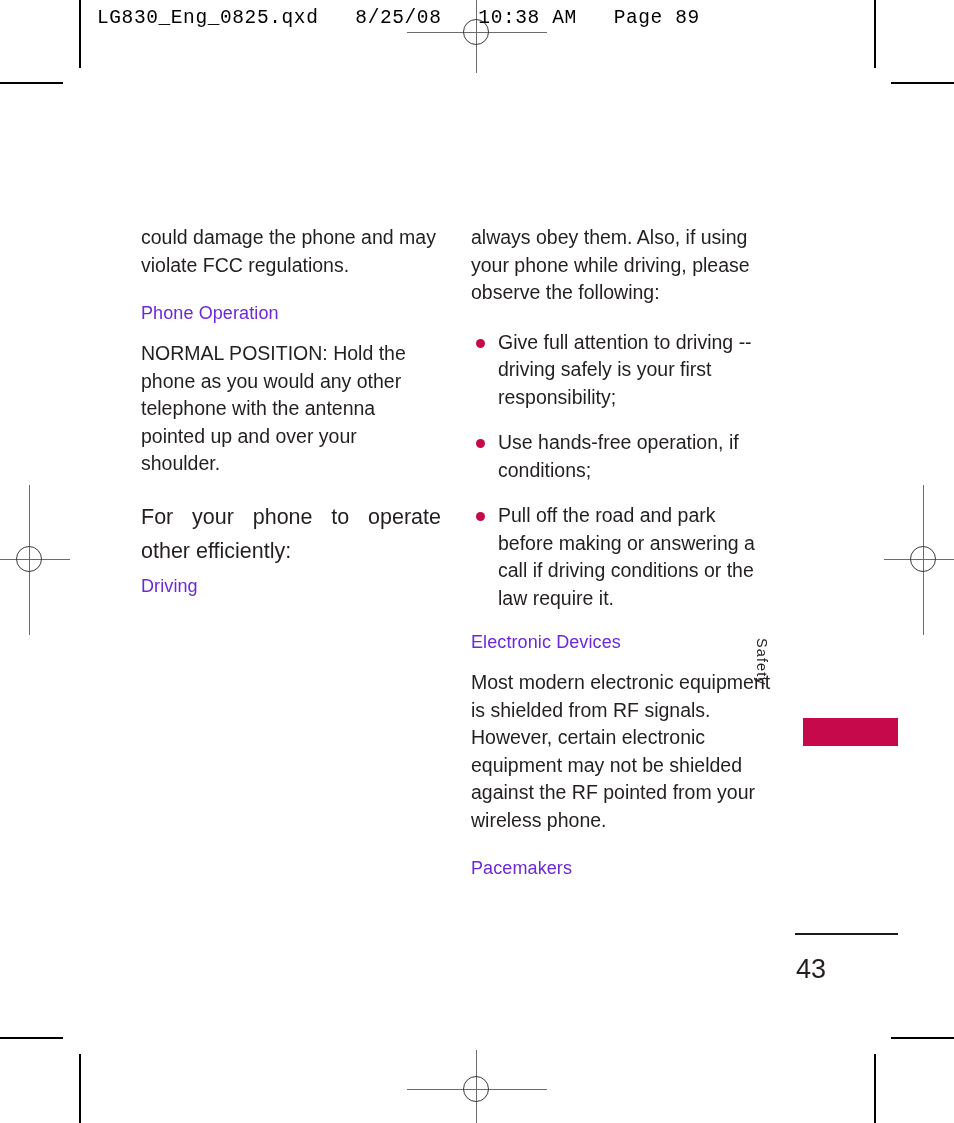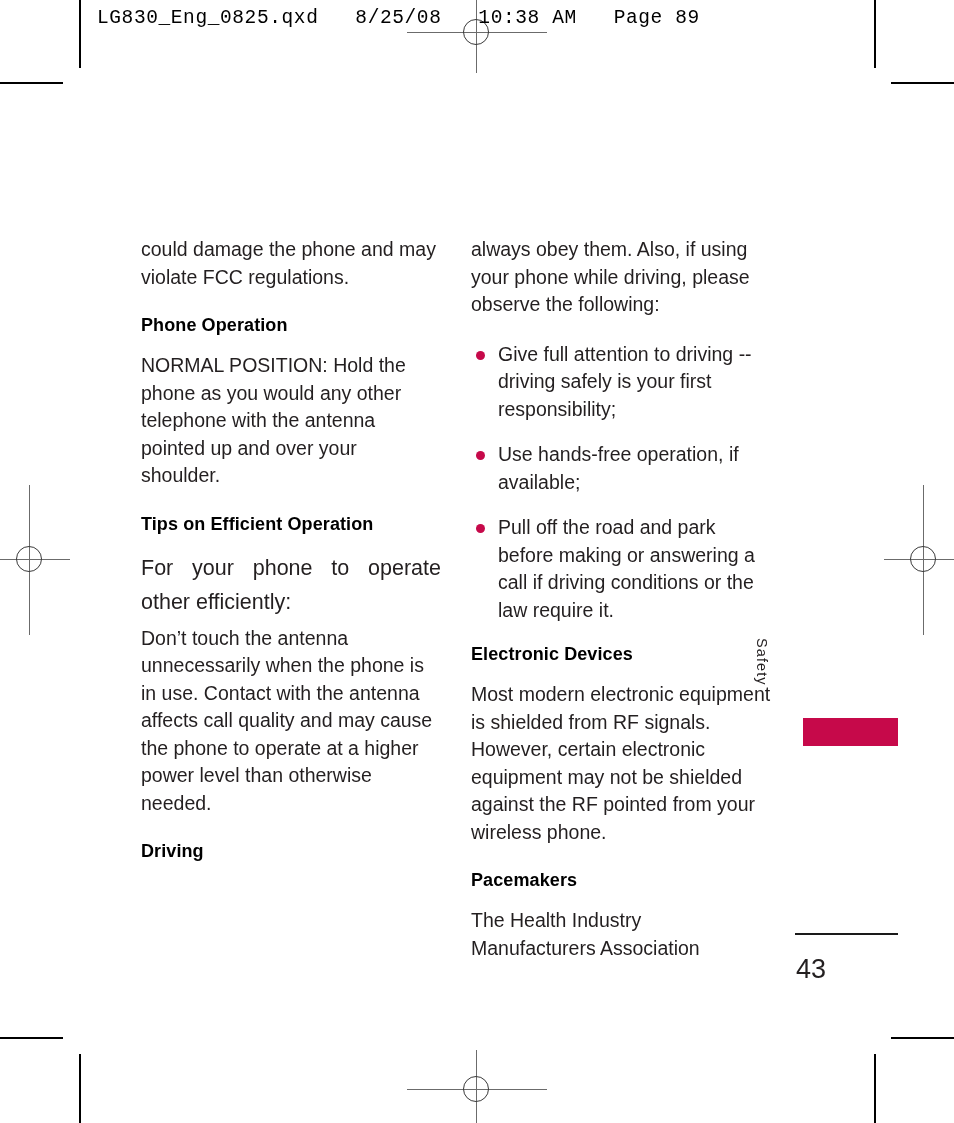--- a/index.html
+++ b/index.html
@@ -76,43 +76,43 @@
   .page {
     position: absolute;
     left: 0;
     top: 0;
     width: 954px;
     height: 1123px;
   }
 
   .col {
     position: absolute;
-    top: 236px;
+    top: 224px;
     width: 300px;
   }
   .col-left  { left: 141px; }
   .col-right { left: 471px; }
 
   p, h3 {
     margin: 0;
   }
 
   .body-text {
     font-size: 19.5px;
     line-height: 27.5px;
     color: #231f20;
     margin-bottom: 22px;
     font-weight: 400;
   }
 
   .heading {
     font-size: 18px;
     line-height: 25px;
-    font-weight: bold;
-    color: #000000;
+    font-weight: normal;
+    color: #6d28d9;
     margin-bottom: 14px;
     letter-spacing: 0.1px;
   }
 
   .lead {
     font-size: 21.5px;
     line-height: 34px;
     text-align: justify;
     text-align-last: left;
     color: #231f20;
@@ -219,50 +219,47 @@
 <div class="slug">LG830_Eng_0825.qxd   8/25/08   10:38 AM   Page 89</div>
 
 <div class="page">
 
   <div class="col col-left">
     <p class="body-text">could damage the phone and may violate FCC regulations.</p>
 
     <h3 class="heading">Phone Operation</h3>
     <p class="body-text">NORMAL POSITION: Hold the phone as you would any other telephone with the antenna pointed up and over your shoulder.</p>
 
-    <h3 class="heading">Tips on Efficient Operation</h3>
     <p class="lead">For your phone to operate other efficiently:</p>
-    <p class="body-text">Don’t touch the antenna unnecessarily when the phone is in use. Contact with the antenna affects call quality and may cause the phone to operate at a higher power level than otherwise needed.</p>
 
     <h3 class="heading">Driving</h3>
   </div>
 
   <div class="col col-right">
     <p class="body-text">always obey them. Also, if using your phone while driving, please observe the following:</p>
 
     <ul class="bullets">
       <li>
         <span class="dot"></span>
         <span>Give full attention to driving -- driving safely is your first responsibility;</span>
       </li>
       <li>
         <span class="dot"></span>
-        <span>Use hands-free operation, if available;</span>
+        <span>Use hands-free operation, if conditions;</span>
       </li>
       <li>
         <span class="dot"></span>
         <span>Pull off the road and park before making or answering a call if driving conditions or the law require it.</span>
       </li>
     </ul>
 
     <h3 class="heading">Electronic Devices</h3>
     <p class="body-text">Most modern electronic equipment is shielded from RF signals. However, certain electronic equipment may not be shielded against the RF pointed from your wireless phone.</p>
 
     <h3 class="heading">Pacemakers</h3>
-    <p class="body-text">The Health Industry Manufacturers Association</p>
   </div>
 
   <div class="side-tab-label">Safety</div>
   <div class="side-tab-bar"></div>
 
   <div class="folio-rule"></div>
   <div class="folio-number">43</div>
 
 </div>
 

